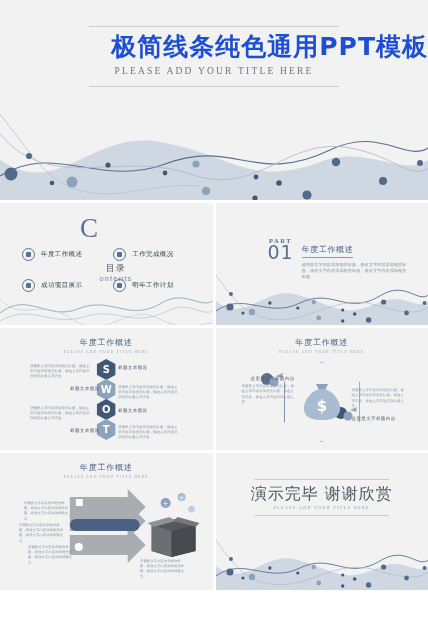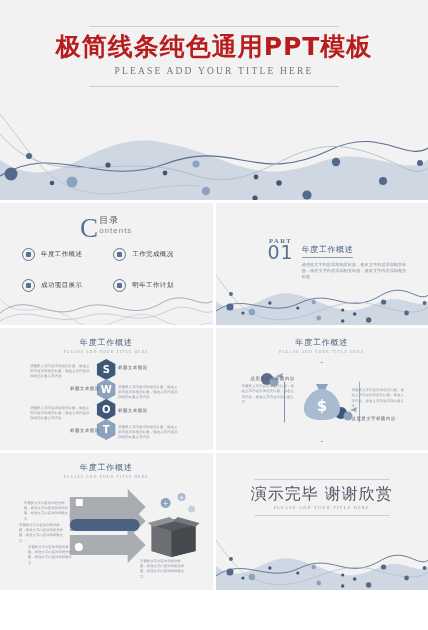--- a/index.html
+++ b/index.html
@@ -29,44 +29,44 @@
 
   
   .hero-rule{
     position:absolute;left:50%;transform:translateX(-50%);
     width:250px;height:1px;background:#c9ccd0;
   }
   .hero-rule.top{top:26px;}
   .hero-rule.bot{top:86px;}
   .hero-title{
     position:absolute;top:30px;left:0;width:100%;
-    text-align:center;
+    text-align:right;
     font-size:25px;letter-spacing:1px;
-    color:#b91c1c;font-weight:bold;
+    color:#1d4ed8;font-weight:bold;
     font-family:"DejaVu Sans", sans-serif;
     white-space:nowrap;
   }
   .hero-sub{
     position:absolute;top:66px;left:0;width:100%;
     text-align:center;font-size:9.5px;letter-spacing:2.2px;
     color:#6e7682;
     font-family:"Liberation Serif", serif;
   }
 
   
   .toc-head{
     position:absolute;top:12px;left:0;width:100%;
     text-align:center;
   }
   .toc-c{
     display:inline-block;font-size:27px;color:#5b7191;
     font-family:"Liberation Serif", serif;vertical-align:top;
     line-height:26px;
   }
-  .toc-words{display:inline-block;text-align:left;padding-left:1px;}
+  .toc-words{display:inline-block;text-align:center;padding-left:1px;margin-top:48px;}
   .toc-cn{font-size:9px;color:#4d5562;letter-spacing:1px;display:block;line-height:10px;}
   .toc-en{font-size:8px;color:#7c8header;color:#7b8698;letter-spacing:1px;display:block;line-height:11px;
     font-family:Liberation Sans, sans-serif;}
   .toc-grid{
     position:absolute;top:45px;left:22px;right:16px;
     display:grid;grid-template-columns:1fr 1fr;row-gap:18px;column-gap:8px;
   }
   .toc-item{display:flex;align-items:center;gap:6px;}
   .toc-badge{
     width:11px;height:11px;border-radius:50%;

